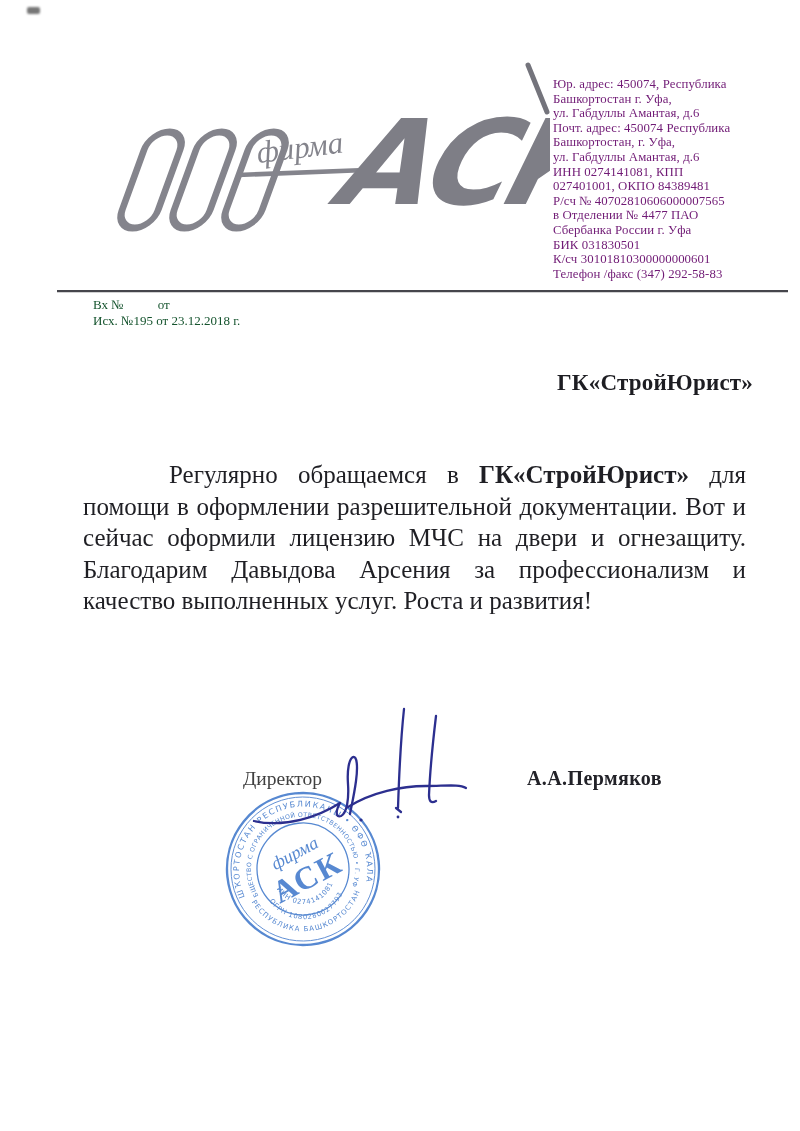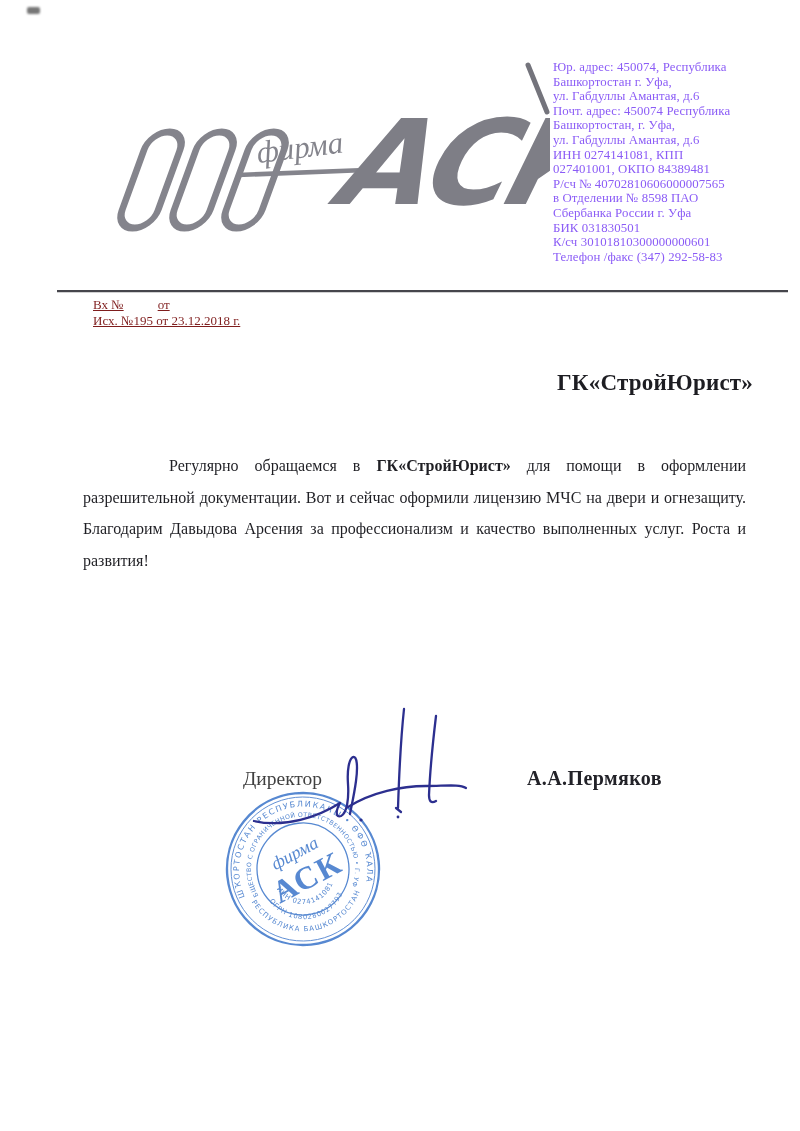--- a/index.html
+++ b/index.html
@@ -12,41 +12,41 @@
     font-family:"Liberation Serif", serif;
     color:#262626;
   }
   
   .smudge{position:absolute;left:27px;top:7px;width:13px;height:7px;
     background:#4a4a4a;border-radius:2px;filter:blur(1px);opacity:.75;}
   
   .logo{position:absolute;left:98px;top:62px;width:452px;height:172px;}
   
   .address{
-    position:absolute;left:553px;top:60px;width:242px;
-    font-size:12.8px;line-height:14.6px;color:#8b5cf6;
+    position:absolute;left:553px;top:77px;width:242px;
+    font-size:12.8px;line-height:14.6px;color:#701a75;
     letter-spacing:.1px;
   }
   .address div{white-space:nowrap;}
   
   .rule{position:absolute;left:57px;top:290px;width:731px;height:2px;
     background:#46464c;box-shadow:0 1px 0 rgba(70,70,76,.25);}
   
-  .refblock{position:absolute;left:93px;top:297px;font-size:13px;color:#7f1d1d;line-height:15.5px;text-decoration:underline;}
+  .refblock{position:absolute;left:93px;top:297px;font-size:13px;color:#14532d;line-height:15.5px;}
   .refblock .gap{display:inline-block;width:34px;}
   
   .recipient{
     position:absolute;left:557px;top:370px;
     font-size:23px;font-weight:bold;color:#1d1d22;letter-spacing:.2px;
     white-space:nowrap;
   }
   
   .bodytext{
     position:absolute;left:83px;top:434px;width:663px;
-    font-size:16px;line-height:31.6px;color:#1f1f24;
+    font-size:25px;line-height:31.6px;color:#1f1f24;
     text-align:justify;text-indent:86px;
   }
   .bodytext b{font-weight:bold;}
   
   .sig-title{position:absolute;left:243px;top:768px;font-size:19.5px;color:#404040;z-index:1;}
   .sig-name{position:absolute;left:527px;top:767px;font-size:20px;color:#222228;letter-spacing:.4px;z-index:1;font-weight:bold;}
   
   .stamp{position:absolute;left:221px;top:787px;width:164px;height:164px;
     transform:rotate(-6deg);z-index:2;opacity:.93;}
   .handsig{position:absolute;left:240px;top:695px;width:245px;height:142px;z-index:3;}
@@ -75,21 +75,21 @@
   <div class="address">
     <div>Юр. адрес: 450074, Республика</div>
     <div>Башкортостан г. Уфа,</div>
     <div>ул. Габдуллы Амантая, д.6</div>
     <div>Почт. адрес: 450074 Республика</div>
     <div>Башкортостан,  г. Уфа,</div>
     <div>ул. Габдуллы Амантая, д.6</div>
     <div>ИНН 0274141081, КПП</div>
     <div>027401001, ОКПО 84389481</div>
     <div>Р/сч № 40702810606000007565</div>
-    <div>в Отделении № 8598 ПАО</div>
+    <div>в Отделении № 4477 ПАО</div>
     <div>Сбербанка  России г. Уфа</div>
     <div>БИК 031830501</div>
     <div>К/сч 30101810300000000601</div>
     <div>Телефон /факс (347) 292-58-83</div>
   </div>
 
   <div class="rule"></div>
 
   <div class="refblock">
     <div>

